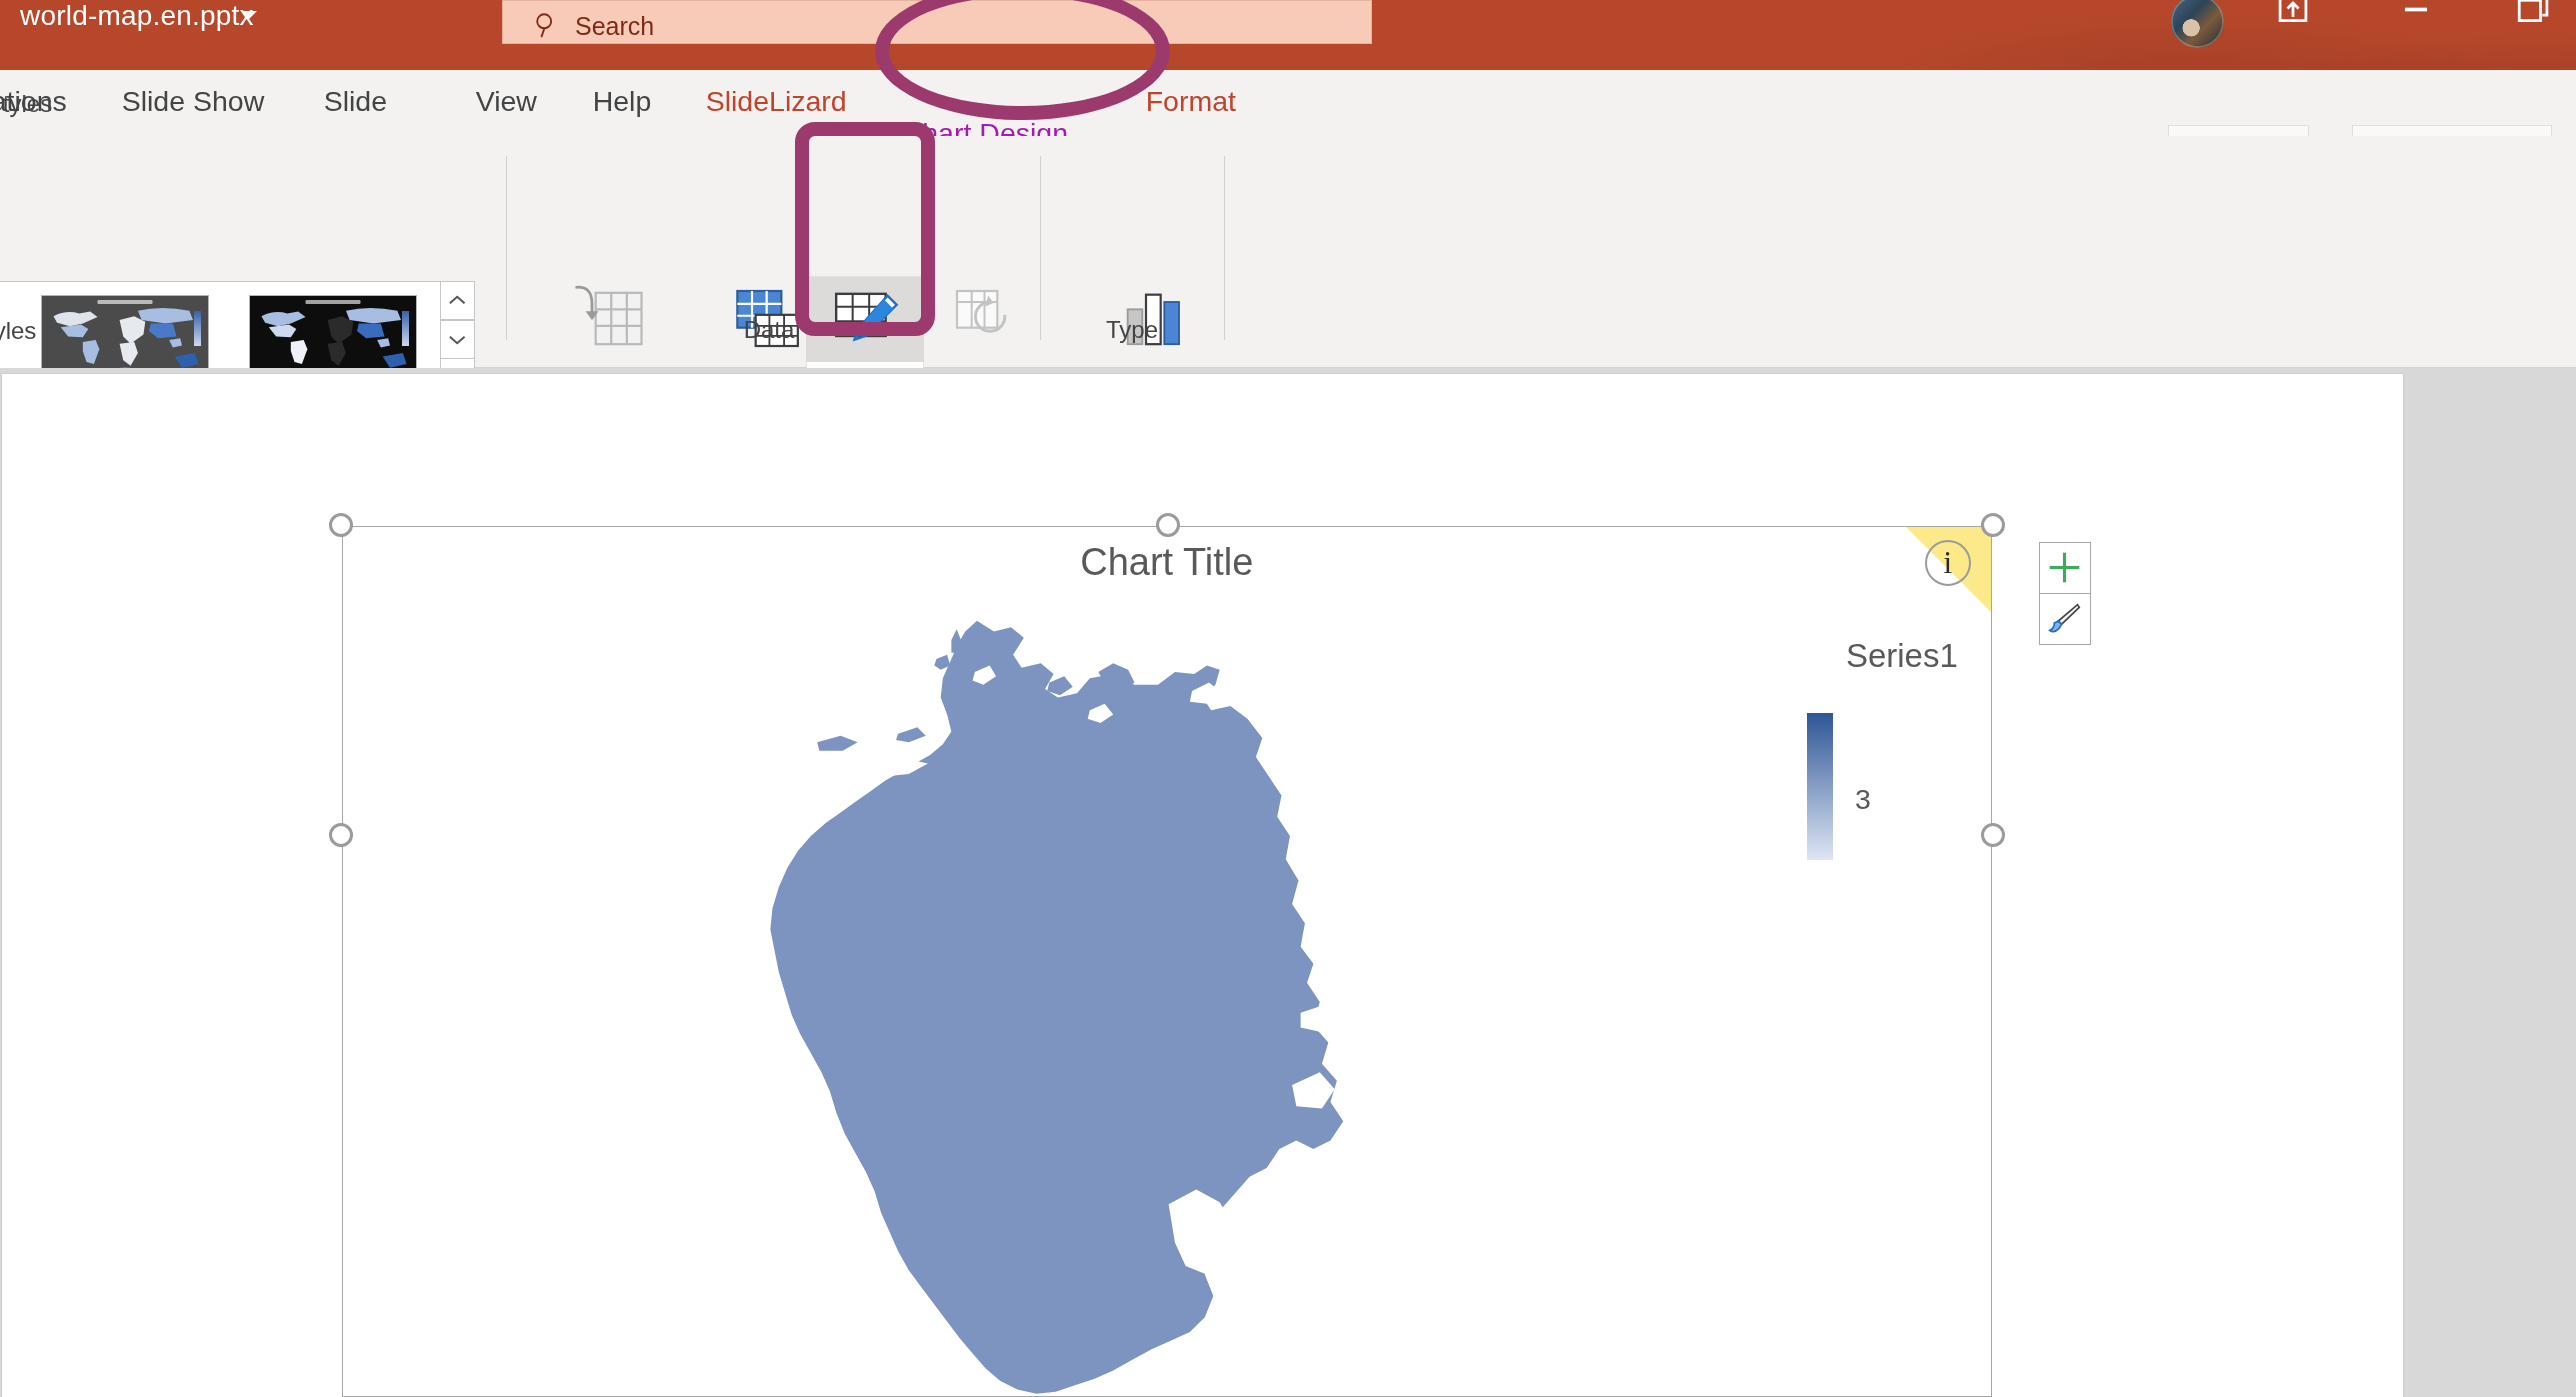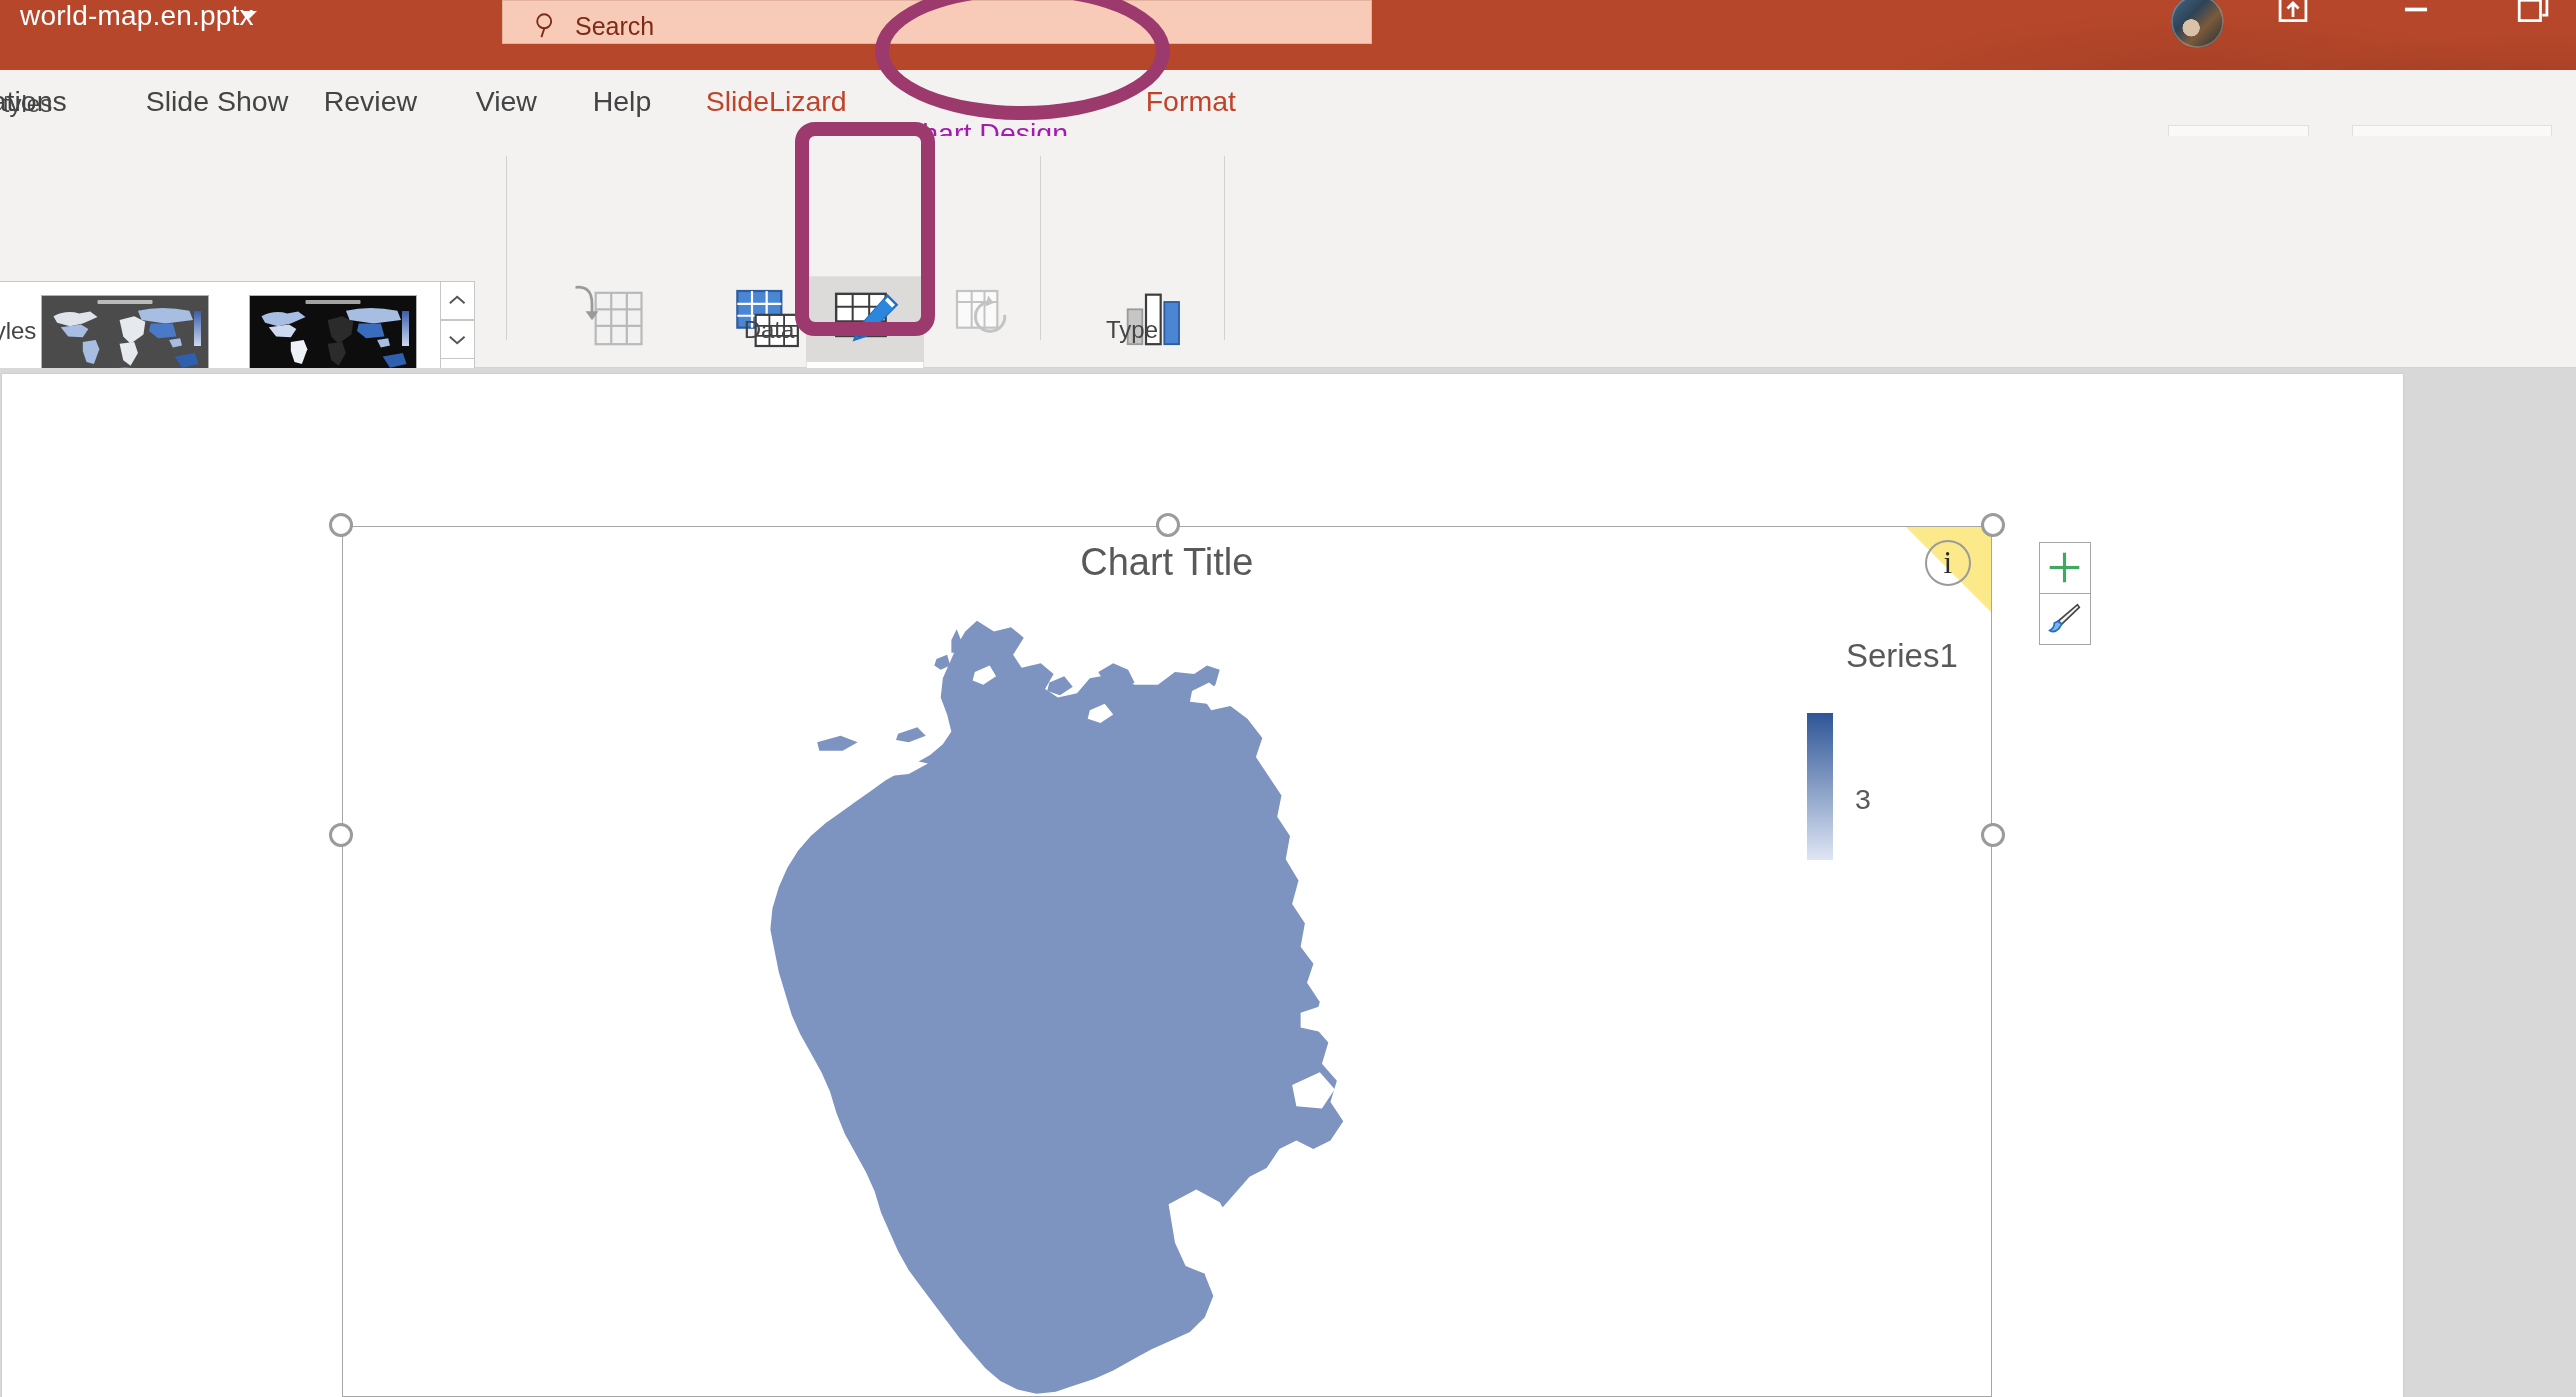--- a/index.html
+++ b/index.html
@@ -220,22 +220,22 @@
     <div class="winbtn" style="left:2510px;">
       <svg width="48" height="41" viewBox="0 0 52 44">
         <rect x="10" y="12" width="23" height="22" fill="none" stroke="#fff" stroke-width="3"></rect>
         <path d="M17 12 L17 7 L40 7 L40 28 L35 28" fill="none" stroke="#fff" stroke-width="3"></path>
       </svg>
     </div>
   </div>
 
   <div class="ribbon-tabs">
     <div class="rtab" style="left:-13px;">ations</div>
-    <div class="rtab" style="left:118px;margin-left:24px;">Slide Show</div>
-    <div class="rtab" style="left:320px;">Review</div>
+    <div class="rtab" style="left:118px;">Slide Show</div>
+    <div class="rtab" style="left:320px;">Slide</div>
     <div class="rtab" style="left:472px;">View</div>
     <div class="rtab" style="left:589px;">Help</div>
     <div class="rtab ctx" style="left:702px;">SlideLizard</div>
     <div class="rtab active" style="left:898px;">Chart Design</div>
     <div class="rtab ctx" style="left:1142px;">Format</div>
 
     <div class="hdrbtn" style="left:2168px;">
       <svg width="28" height="26" viewBox="0 0 30 28">
         <path d="M4 12 L4 25 L24 25 L24 17" fill="none" stroke="#b7472a" stroke-width="2.6"></path>
         <path d="M10 14 C12 6 18 4 24 4" fill="none" stroke="#b7472a" stroke-width="2.6"></path>

